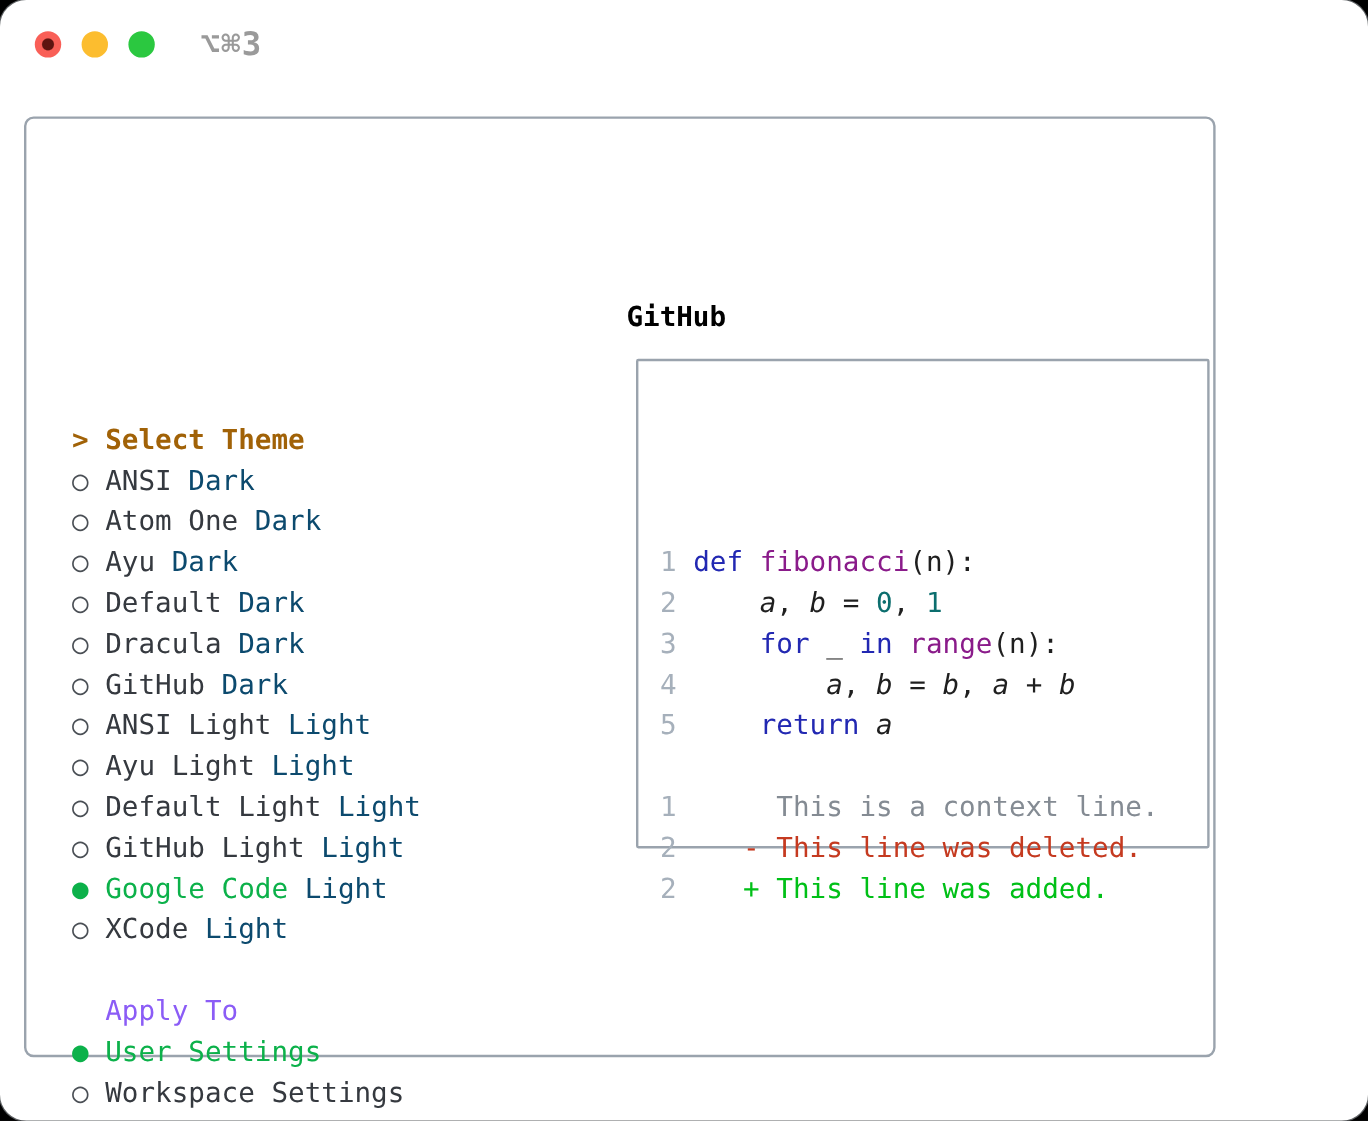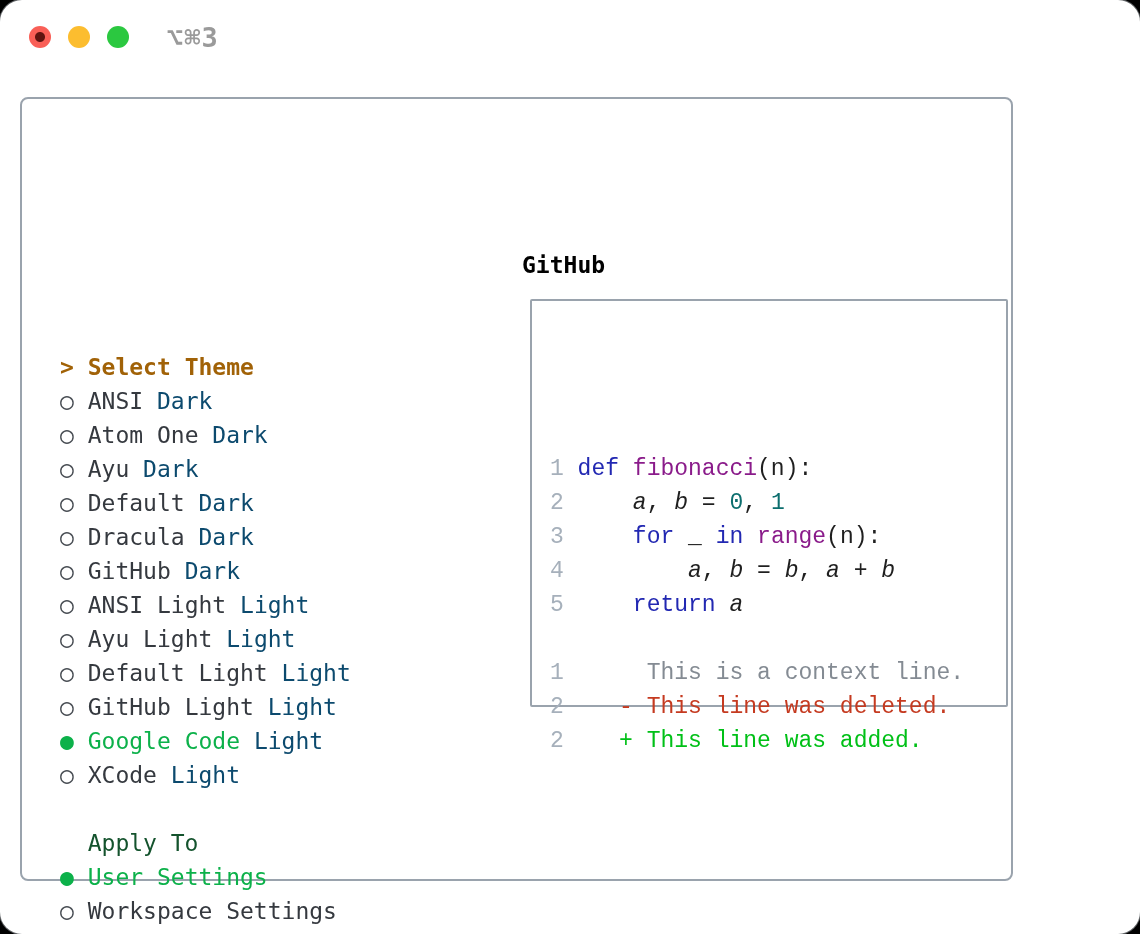--- a/index.html
+++ b/index.html
@@ -27,35 +27,35 @@
   
   .left-col {
     position:absolute; left:38px; top:149px; font-size:23px; line-height:34px;
     white-space:pre; color:#35393f;
   }
   .row { height:34px; }
   .row.header { font-weight:bold; color:#a16207; }
   .bullet { color:#4a4f55; }
   .variant { color:#0c4a6e; }
   .row.selected .bullet, .row.selected .name { color:#0cb14a; }
-  .row.apply-header { color:#14532d; }
+  .row.apply-header { color:#8b5cf6; }
   
   .preview-title {
     position:absolute; left:500px; top:149px; font-size:23px; line-height:34px;
     font-weight:bold; color:#000;
   }
   .preview-box {
     position:absolute; left:508px; top:200px; width:478px; height:408px;
     border:2px solid #9aa3ad; border-radius:2px; box-sizing:border-box; background:#fff;
   }
   .code {
     position:absolute; left:18px; top:49px; font-size:23px; line-height:34px;
     white-space:pre; color:#1f1f1f;
   }
-  .code .line { height:34px;font-family:Liberation Mono, monospace; }
+  .code .line { height:34px; }
   .tok-var { font-style:italic; }
 </style>
 </head>
 <body>
 
 <div class="window">
 
   <div class="traffic">
     <div class="light red"></div>
     <div class="light yellow"></div>

